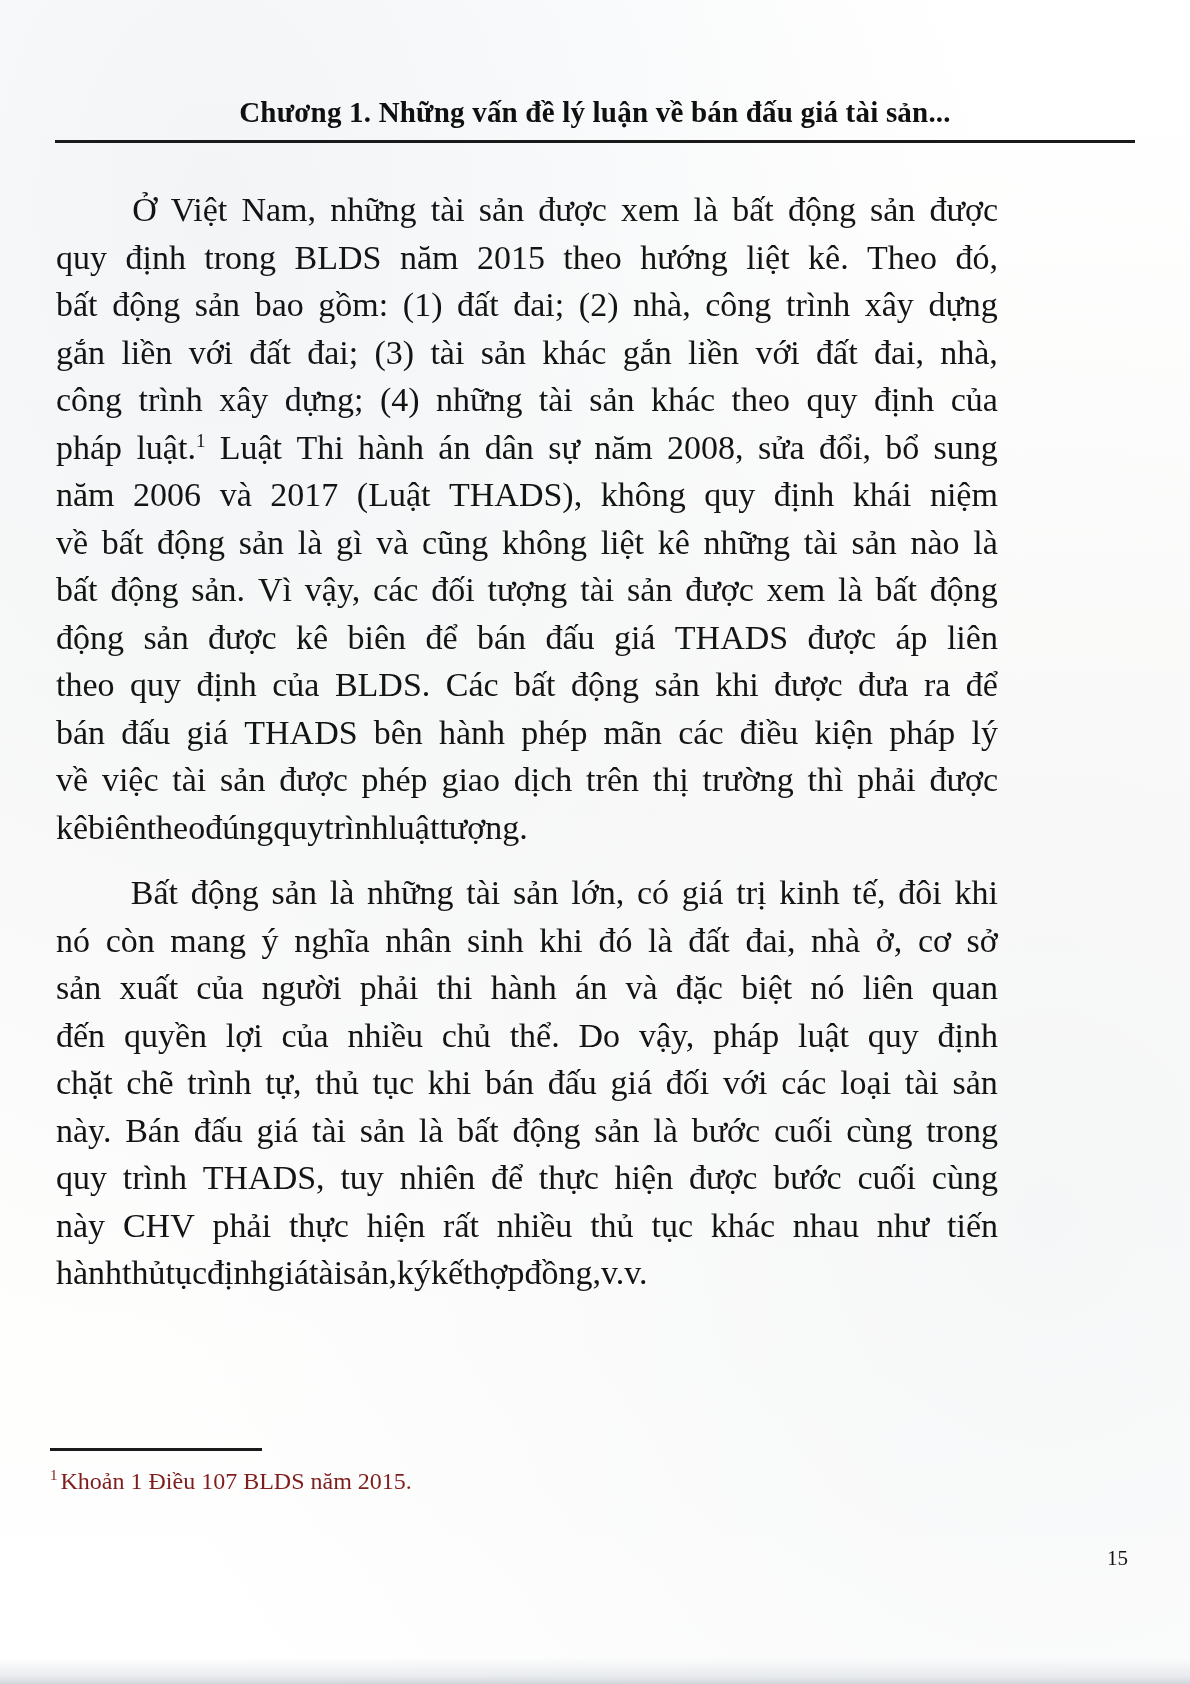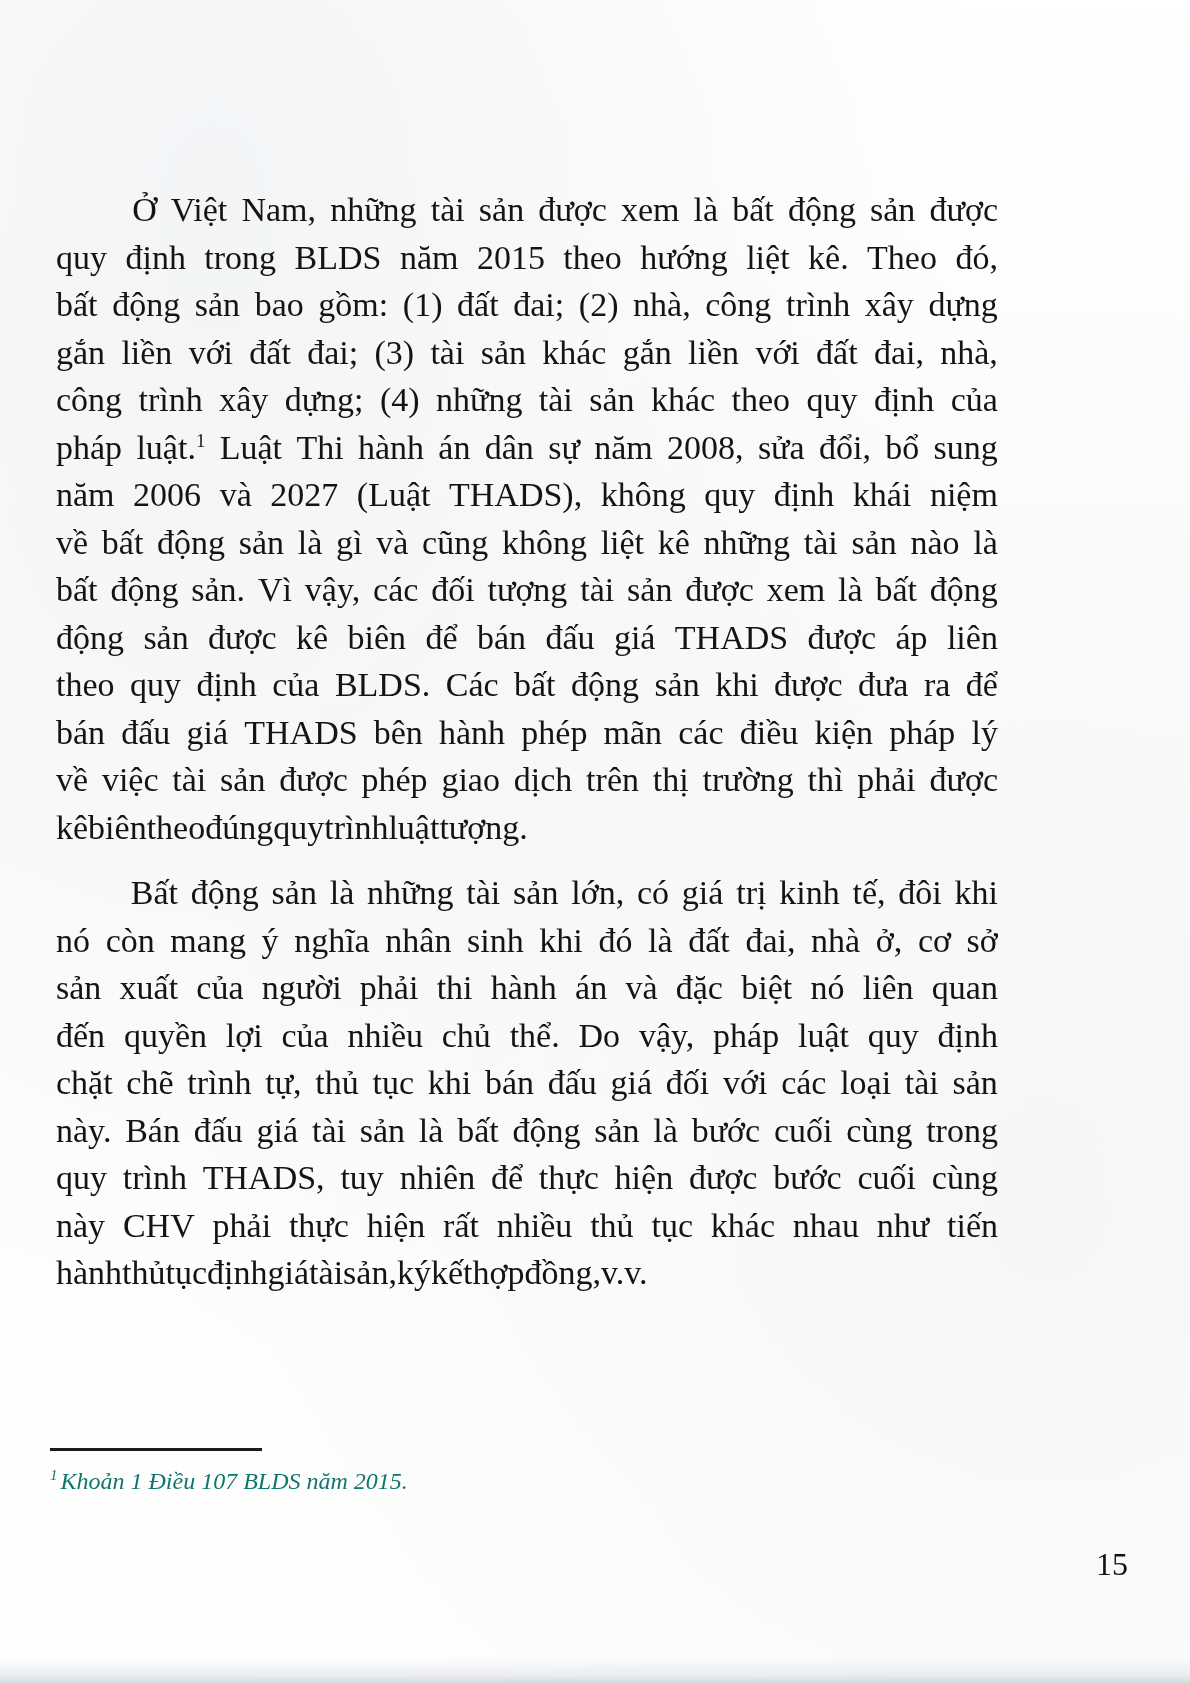--- a/index.html
+++ b/index.html
@@ -95,55 +95,58 @@
   }
   .footnote-rule {
     width: 212px;
     height: 3px;
     background: #1b1b1b;
     margin-bottom: 14px;
   }
   .footnote-text {
     font-size: 24px;
     line-height: 32px;
-    color: #0f766e;
-    font-style: italic;
+    color: #7f1d1d;
   }
   .footnote-text .marker {
     font-size: 15px;
     vertical-align: super;
     line-height: 0;
     margin-right: 3px;
   }
 
   
   .page-number {
     position: absolute;
     right: 62px;
     top: 1546px;
-    font-size: 32px;
+    font-size: 21px;
     color: #121212;
   }
 </style>
 </head>
 <body>
 
 <div class="page">
   <div class="paper-tint"></div>
 
+  <div class="header-block">
+    <div class="header-title">Chương 1. Những vấn đề lý luận về bán đấu giá tài sản...</div>
+    <div class="header-rule"></div>
+  </div>
 
   <div class="body-block" id="body-block">
       <div class="para">
         <div class="line just"><span class="w" style="display: inline-block; width: 62px;"></span><span class="w">Ở</span><span class="w">Việt</span><span class="w">Nam,</span><span class="w">những</span><span class="w">tài</span><span class="w">sản</span><span class="w">được</span><span class="w">xem</span><span class="w">là</span><span class="w">bất</span><span class="w">động</span><span class="w">sản</span><span class="w">được</span></div>
         <div class="line just"><span class="w">quy</span><span class="w">định</span><span class="w">trong</span><span class="w">BLDS</span><span class="w">năm</span><span class="w">2015</span><span class="w">theo</span><span class="w">hướng</span><span class="w">liệt</span><span class="w">kê.</span><span class="w">Theo</span><span class="w">đó,</span></div>
         <div class="line just"><span class="w">bất</span><span class="w">động</span><span class="w">sản</span><span class="w">bao</span><span class="w">gồm:</span><span class="w">(1)</span><span class="w">đất</span><span class="w">đai;</span><span class="w">(2)</span><span class="w">nhà,</span><span class="w">công</span><span class="w">trình</span><span class="w">xây</span><span class="w">dựng</span></div>
         <div class="line just"><span class="w">gắn</span><span class="w">liền</span><span class="w">với</span><span class="w">đất</span><span class="w">đai;</span><span class="w">(3)</span><span class="w">tài</span><span class="w">sản</span><span class="w">khác</span><span class="w">gắn</span><span class="w">liền</span><span class="w">với</span><span class="w">đất</span><span class="w">đai,</span><span class="w">nhà,</span></div>
         <div class="line just"><span class="w">công</span><span class="w">trình</span><span class="w">xây</span><span class="w">dựng;</span><span class="w">(4)</span><span class="w">những</span><span class="w">tài</span><span class="w">sản</span><span class="w">khác</span><span class="w">theo</span><span class="w">quy</span><span class="w">định</span><span class="w">của</span></div>
         <div class="line just"><span class="w">pháp</span><span class="w">luật.<sup class="fnref">1</sup></span><span class="w">Luật</span><span class="w">Thi</span><span class="w">hành</span><span class="w">án</span><span class="w">dân</span><span class="w">sự</span><span class="w">năm</span><span class="w">2008,</span><span class="w">sửa</span><span class="w">đổi,</span><span class="w">bổ</span><span class="w">sung</span></div>
-        <div class="line just"><span class="w">năm</span><span class="w">2006</span><span class="w">và</span><span class="w">2027</span><span class="w">(Luật</span><span class="w">THADS),</span><span class="w">không</span><span class="w">quy</span><span class="w">định</span><span class="w">khái</span><span class="w">niệm</span></div>
+        <div class="line just"><span class="w">năm</span><span class="w">2006</span><span class="w">và</span><span class="w">2017</span><span class="w">(Luật</span><span class="w">THADS),</span><span class="w">không</span><span class="w">quy</span><span class="w">định</span><span class="w">khái</span><span class="w">niệm</span></div>
         <div class="line just"><span class="w">về</span><span class="w">bất</span><span class="w">động</span><span class="w">sản</span><span class="w">là</span><span class="w">gì</span><span class="w">và</span><span class="w">cũng</span><span class="w">không</span><span class="w">liệt</span><span class="w">kê</span><span class="w">những</span><span class="w">tài</span><span class="w">sản</span><span class="w">nào</span><span class="w">là</span></div>
         <div class="line just"><span class="w">bất</span><span class="w">động</span><span class="w">sản.</span><span class="w">Vì</span><span class="w">vậy,</span><span class="w">các</span><span class="w">đối</span><span class="w">tượng</span><span class="w">tài</span><span class="w">sản</span><span class="w">được</span><span class="w">xem</span><span class="w">là</span><span class="w">bất</span><span class="w">động</span></div>
         <div class="line just"><span class="w">động</span><span class="w">sản</span><span class="w">được</span><span class="w">kê</span><span class="w">biên</span><span class="w">để</span><span class="w">bán</span><span class="w">đấu</span><span class="w">giá</span><span class="w">THADS</span><span class="w">được</span><span class="w">áp</span><span class="w">liên</span></div>
         <div class="line just"><span class="w">theo</span><span class="w">quy</span><span class="w">định</span><span class="w">của</span><span class="w">BLDS.</span><span class="w">Các</span><span class="w">bất</span><span class="w">động</span><span class="w">sản</span><span class="w">khi</span><span class="w">được</span><span class="w">đưa</span><span class="w">ra</span><span class="w">để</span></div>
         <div class="line just"><span class="w">bán</span><span class="w">đấu</span><span class="w">giá</span><span class="w">THADS</span><span class="w">bên</span><span class="w">hành</span><span class="w">phép</span><span class="w">mãn</span><span class="w">các</span><span class="w">điều</span><span class="w">kiện</span><span class="w">pháp</span><span class="w">lý</span></div>
         <div class="line just"><span class="w">về</span><span class="w">việc</span><span class="w">tài</span><span class="w">sản</span><span class="w">được</span><span class="w">phép</span><span class="w">giao</span><span class="w">dịch</span><span class="w">trên</span><span class="w">thị</span><span class="w">trường</span><span class="w">thì</span><span class="w">phải</span><span class="w">được</span></div>
         <div class="line last"><span class="w">kê</span> <span class="w">biên</span> <span class="w">theo</span> <span class="w">đúng</span> <span class="w">quy</span> <span class="w">trình</span> <span class="w">luật</span> <span class="w">tượng.</span></div>
       </div>
       <div class="para">
         <div class="line just"><span class="w" style="display: inline-block; width: 62px;"></span><span class="w">Bất</span><span class="w">động</span><span class="w">sản</span><span class="w">là</span><span class="w">những</span><span class="w">tài</span><span class="w">sản</span><span class="w">lớn,</span><span class="w">có</span><span class="w">giá</span><span class="w">trị</span><span class="w">kinh</span><span class="w">tế,</span><span class="w">đôi</span><span class="w">khi</span></div>

